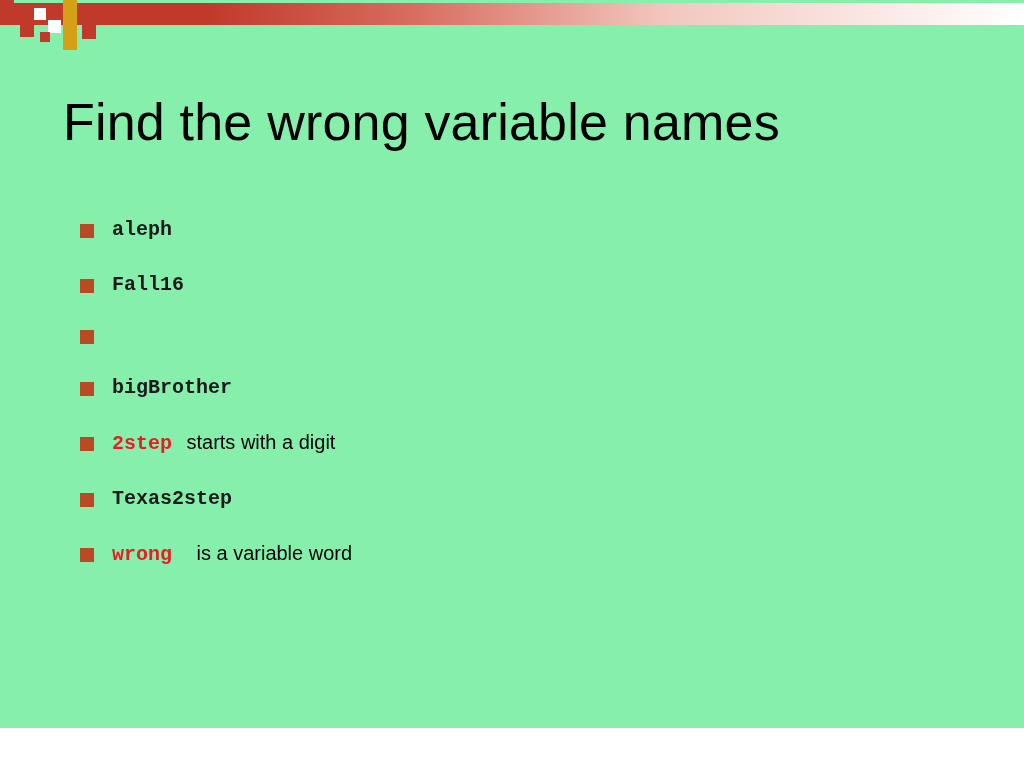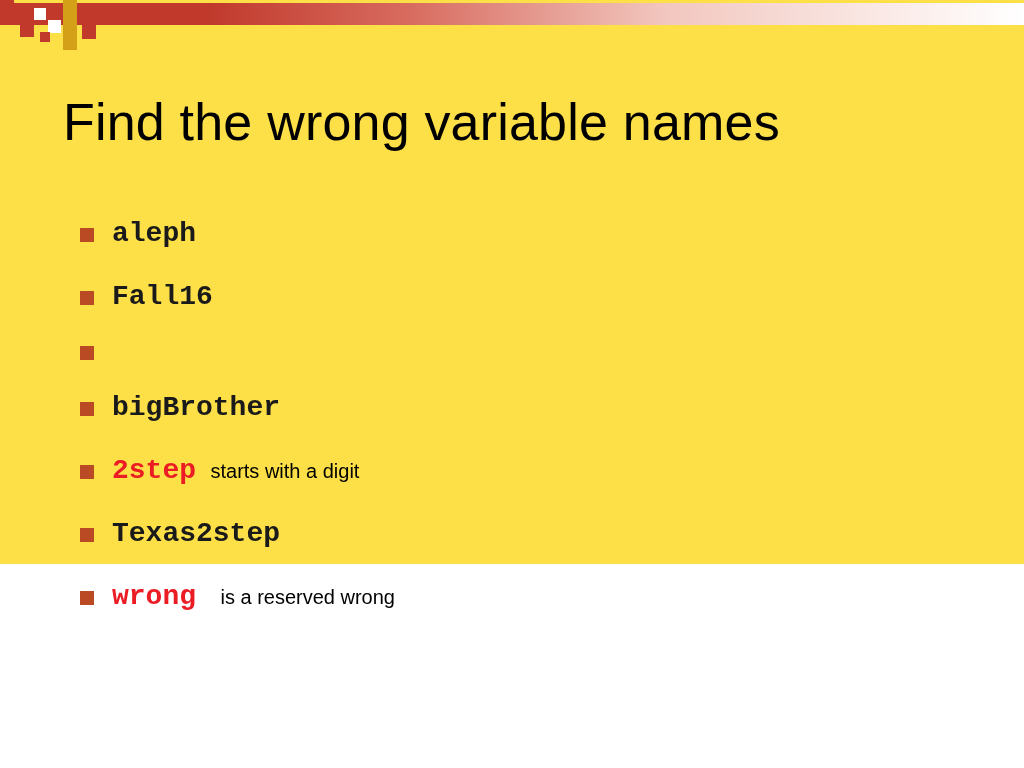--- a/index.html
+++ b/index.html
@@ -1,37 +1,37 @@
 <!DOCTYPE html>
 <html><head>
 <meta charset="utf-8">
 <style>
   * { margin: 0; padding: 0; box-sizing: border-box; }
   html, body { width: 1024px; height: 768px; background: #fff; font-family: Arial, Helvetica, sans-serif; overflow: hidden; }
-  .slide { position: relative; width: 1024px; height: 564px; background: #fde047; }
+  .slide { position: relative; width: 1024px; height: 728px; background: #86efac; }
 
   
   .banner { position: absolute; top: 0; left: 0; width: 1024px; height: 36px; }
   .banner-grad {
     position: absolute; top: 3px; left: 0; width: 1024px; height: 22px;
     background: linear-gradient(to right, #c0392b 0%, #c0392b 20%, #d86b5f 40%, #f2c7bf 65%, #ffffff 100%);
   }
   .c { position: absolute; }
   .r  { background: #c0392b; } 
   .g  { background: #d4a017; } 
   .w  { background: #ffffff; } 
 
   
   .title { position: absolute; left: 63px; top: 92px; font-size: 52px; font-weight: 400; color: #000; letter-spacing: 0.2px; }
 
   
   .list { position: absolute; left: 80px; top: 218px; }
   .item { display: flex; align-items: center; margin-bottom: 32px; }
   .bullet { width: 14px; height: 14px; background: #b94a24; margin-right: 18px; margin-top: 2px; flex-shrink: 0; }
-  .code { font-family: "Consolas", "Menlo", "Courier New", monospace; font-weight: 700; font-size: 28px; color: #1a1a1a; }
+  .code { font-family: "Consolas", "Menlo", "Courier New", monospace; font-weight: 700; font-size: 20px; color: #1a1a1a; }
   .code.red, .code .red { color: #ec1c24; }
   .note { font-family: Arial, Helvetica, sans-serif; font-weight: 400; font-size: 20px; color: #000; }
   .sp { display: inline-block; width: 10px; }
 </style>
 </head>
 <body>
 
 <div class="slide">
 
   <div class="banner">
@@ -80,18 +80,18 @@
 
     <div class="item">
       <div class="bullet"></div>
       <span class="code">Texas2step</span>
     </div>
 
     <div class="item">
       <div class="bullet"></div>
       <span>
         <span class="code red">wrong</span><span class="sp"></span><span class="sp"></span>
-        <span class="note">is a reserved wrong</span>
+        <span class="note">is a variable word</span>
       </span>
     </div>
 
   </div>
 </div>
 
 </body></html>

